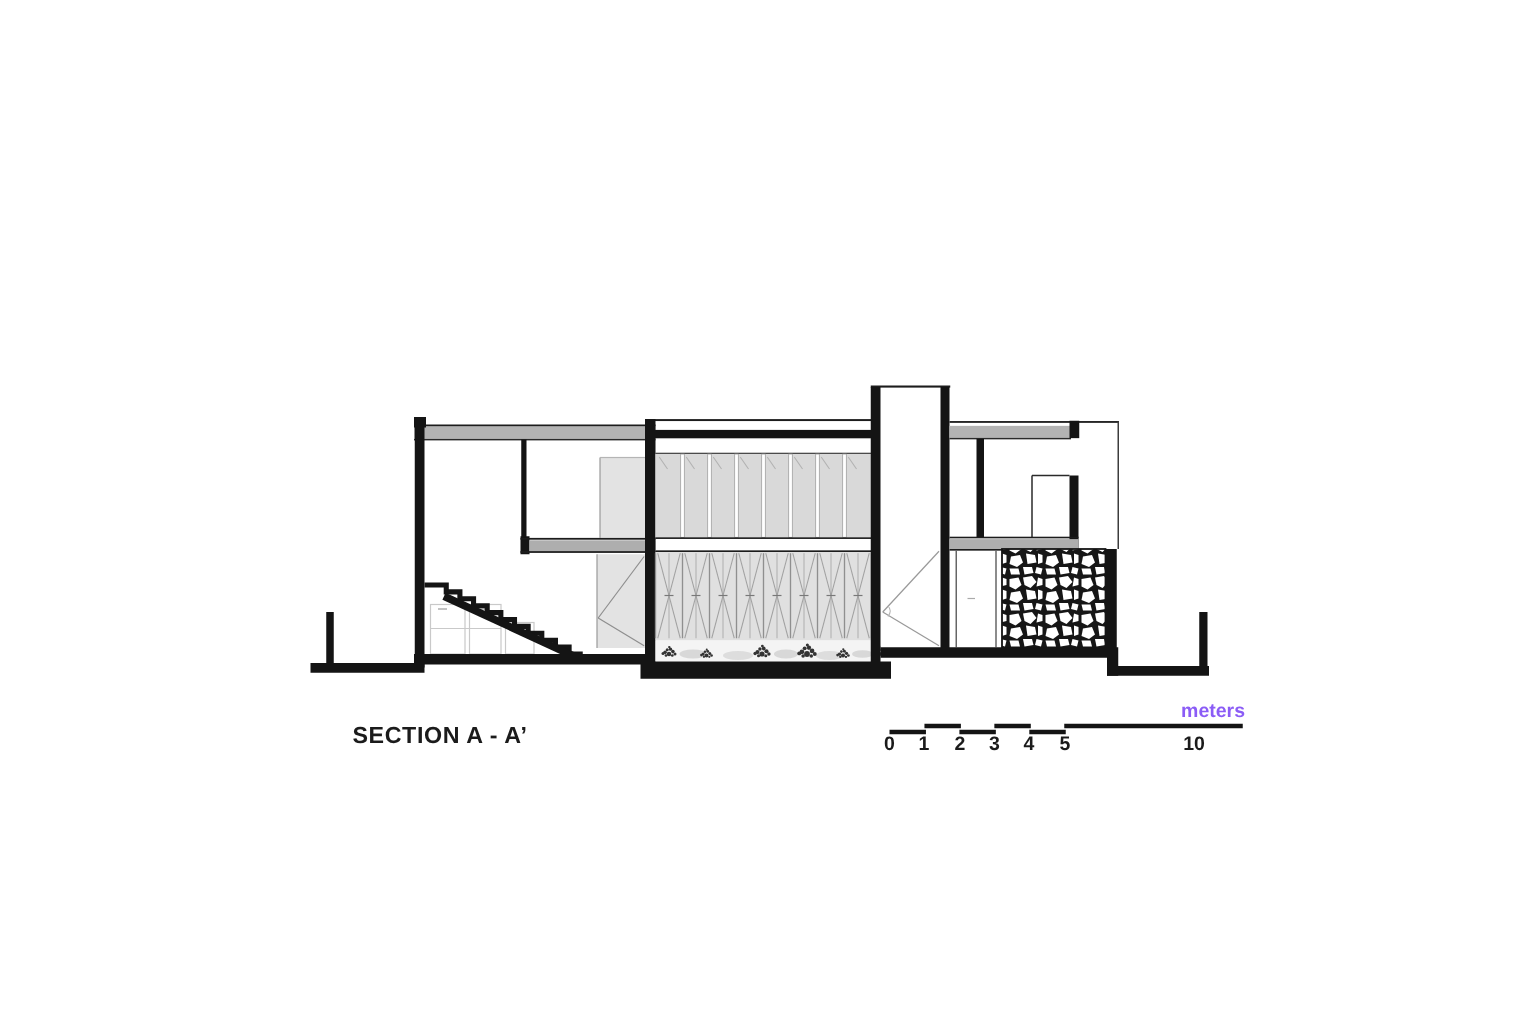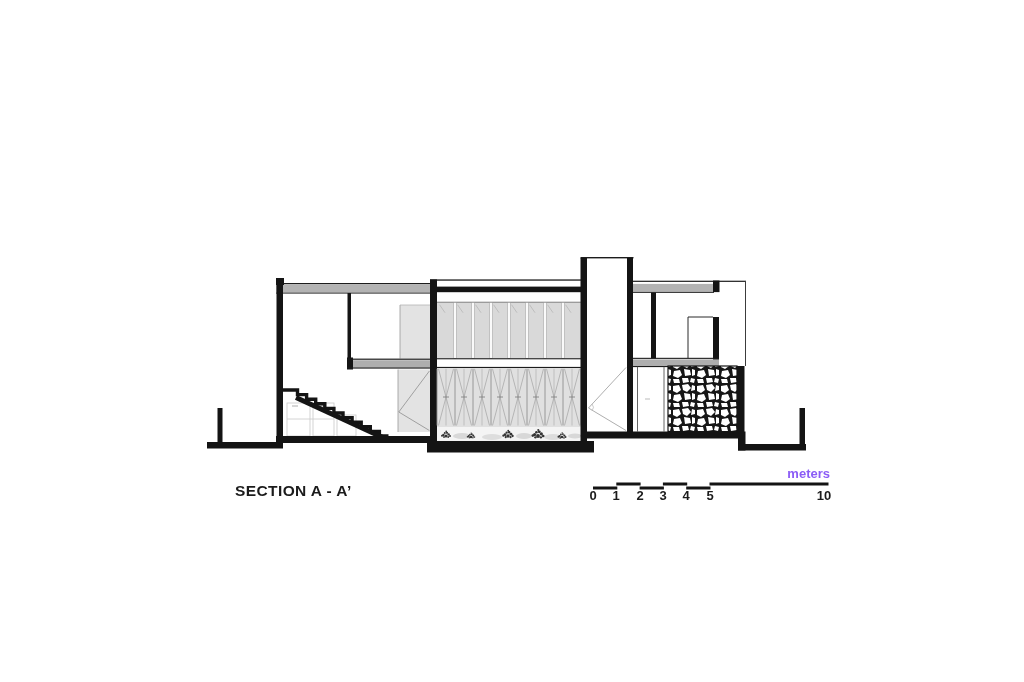--- a/index.html
+++ b/index.html
@@ -287,14 +287,14 @@
   <div class="drawing-title">SECTION A - A’</div>
 
   <span class="scale-unit">meters</span>
 
   <span class="scale-num" style="left:593px">0</span>
   <span class="scale-num" style="left:616px">1</span>
   <span class="scale-num" style="left:640px">2</span>
   <span class="scale-num" style="left:663px">3</span>
   <span class="scale-num" style="left:686px">4</span>
   <span class="scale-num" style="left:710px">5</span>
-  <span class="scale-num" style="left:824px">10</span>
+  <span class="scale-num" style="left:796px">10</span>
 </div>
 
 </body></html>

